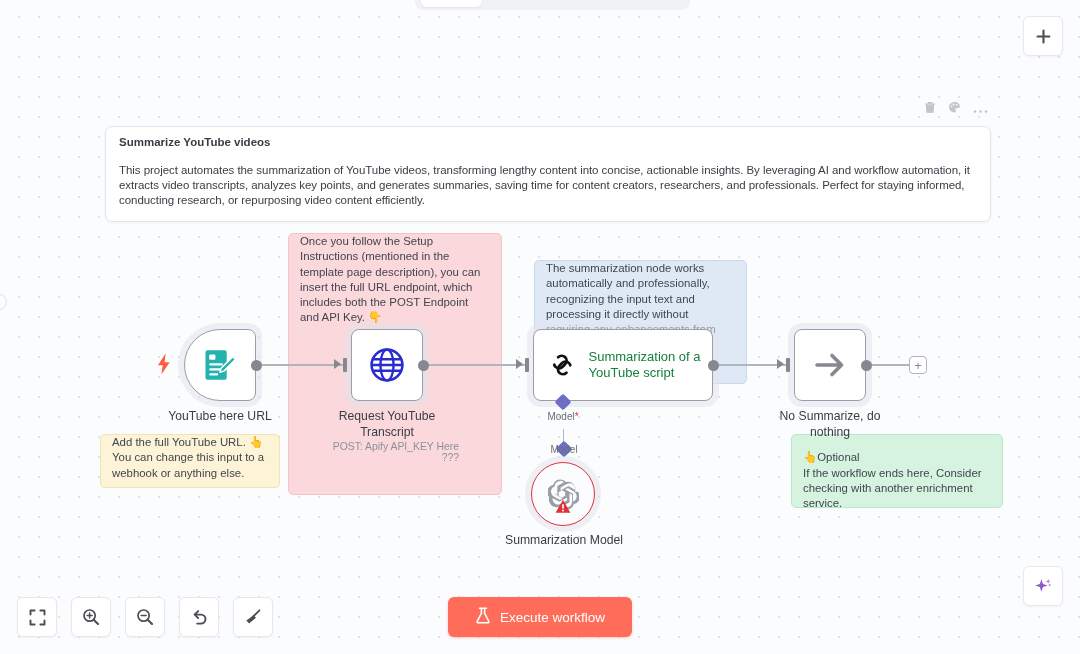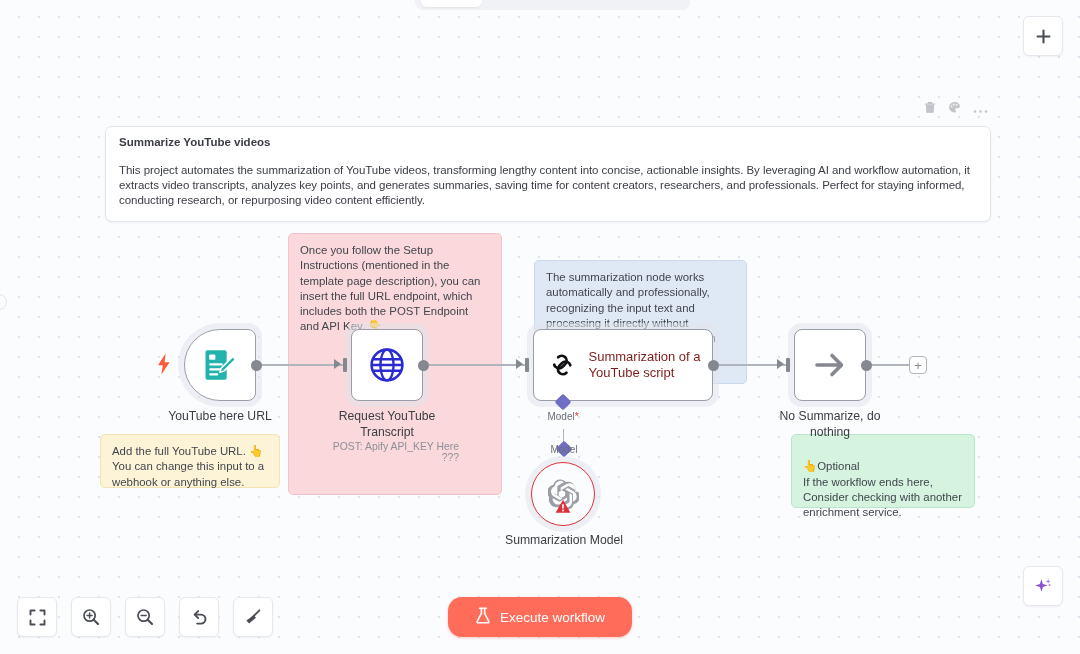--- a/index.html
+++ b/index.html
@@ -71,36 +71,36 @@
   }
   .note-tools span { opacity: .38; }
 
   
   .sticky {
     position: absolute;
     border-radius: 5px;
     font-size: 11.4px;
     line-height: 15.3px;
     color: #41454e;
-    padding: 9px 11px;
+    padding: 0 11px;
   }
   #sticky-setup {
     left: 288px; top: 233px; width: 214px; height: 262px;
     background: #fbd8dc; border: 1px solid #f3c3c9;
   }
   #sticky-summary {
     left: 534px; top: 233px; width: 213px; height: 124px;
     background: #dfe9f5; border: 1px solid #c9d9ec; margin-top: 27px;
   }
   #sticky-url {
     left: 88px; top: 434px; width: 180px; height: 54px;
     background: #fdf4d7; border: 1px solid #f3e3b0; margin-left: 12px;
   }
   #sticky-optional {
-    left: 791px; top: 434px; width: 184px; height: 74px;
+    left: 791px; top: 434px; width: 212px; height: 74px;
     background: #d6f3e0; border: 1px solid #b9e5ca;
   }
 
   
   .wire { position: absolute; background: #b0b4bd; height: 1.6px; }
   .dot-out {
     position: absolute; width: 11px; height: 11px;
     border-radius: 50%; background: #85888f;
   }
   .arrow-in {
@@ -144,21 +144,21 @@
 
   #node-trigger .node-box {
     width: 72px; height: 72px;
     border-radius: 36px 8px 8px 36px;
   }
   #node-request .node-box { width: 72px; height: 72px; }
   #node-chain .node-box  { width: 180px; height: 72px;
     justify-content: flex-start; padding-left: 16px; gap: 14px; }
   #node-noop .node-box   { width: 72px; height: 72px; }
 
-  .chain-title { font-size: 13px; color: #7f1d1d; line-height: 16.5px; }
+  .chain-title { font-size: 13px; color: #15803d; line-height: 16.5px; }
 
   .bolt { position: absolute; font-size: 19px; color: #ff5a3c; }
 
   
   #node-engine {
     position: absolute; left: 531px; top: 462px;
     width: 64px; height: 64px;
     border-radius: 50%;
     background: #fbfcfe;
     border: 1.6px solid #e0303a;
@@ -188,21 +188,21 @@
     background: #ffffff;
     border: 1px solid #e6e8ee;
     border-radius: 6px;
     display: flex; align-items: center; justify-content: center;
     box-shadow: 0 1px 2px rgba(30,35,50,.05);
   }
   #execute-btn {
     position: absolute; left: 448px; top: 597px;
     width: 184px; height: 40px;
     background: #ff6d5a;
-    border: none; border-radius: 14px;
+    border: none; border-radius: 6px;
     color: #ffffff; font-size: 13.5px; font-weight: 500;
     font-family: "Liberation Sans", sans-serif;
     display: flex; align-items: center; justify-content: center; gap: 9px;
     box-shadow: 0 1px 3px rgba(255,109,90,.35);
     text-align: right;
   }
   .edge-circle {
     position: absolute; left: -9px; top: 294px;
     width: 16px; height: 16px;
     border: 1.4px solid #dfe2e8; border-radius: 50%;

